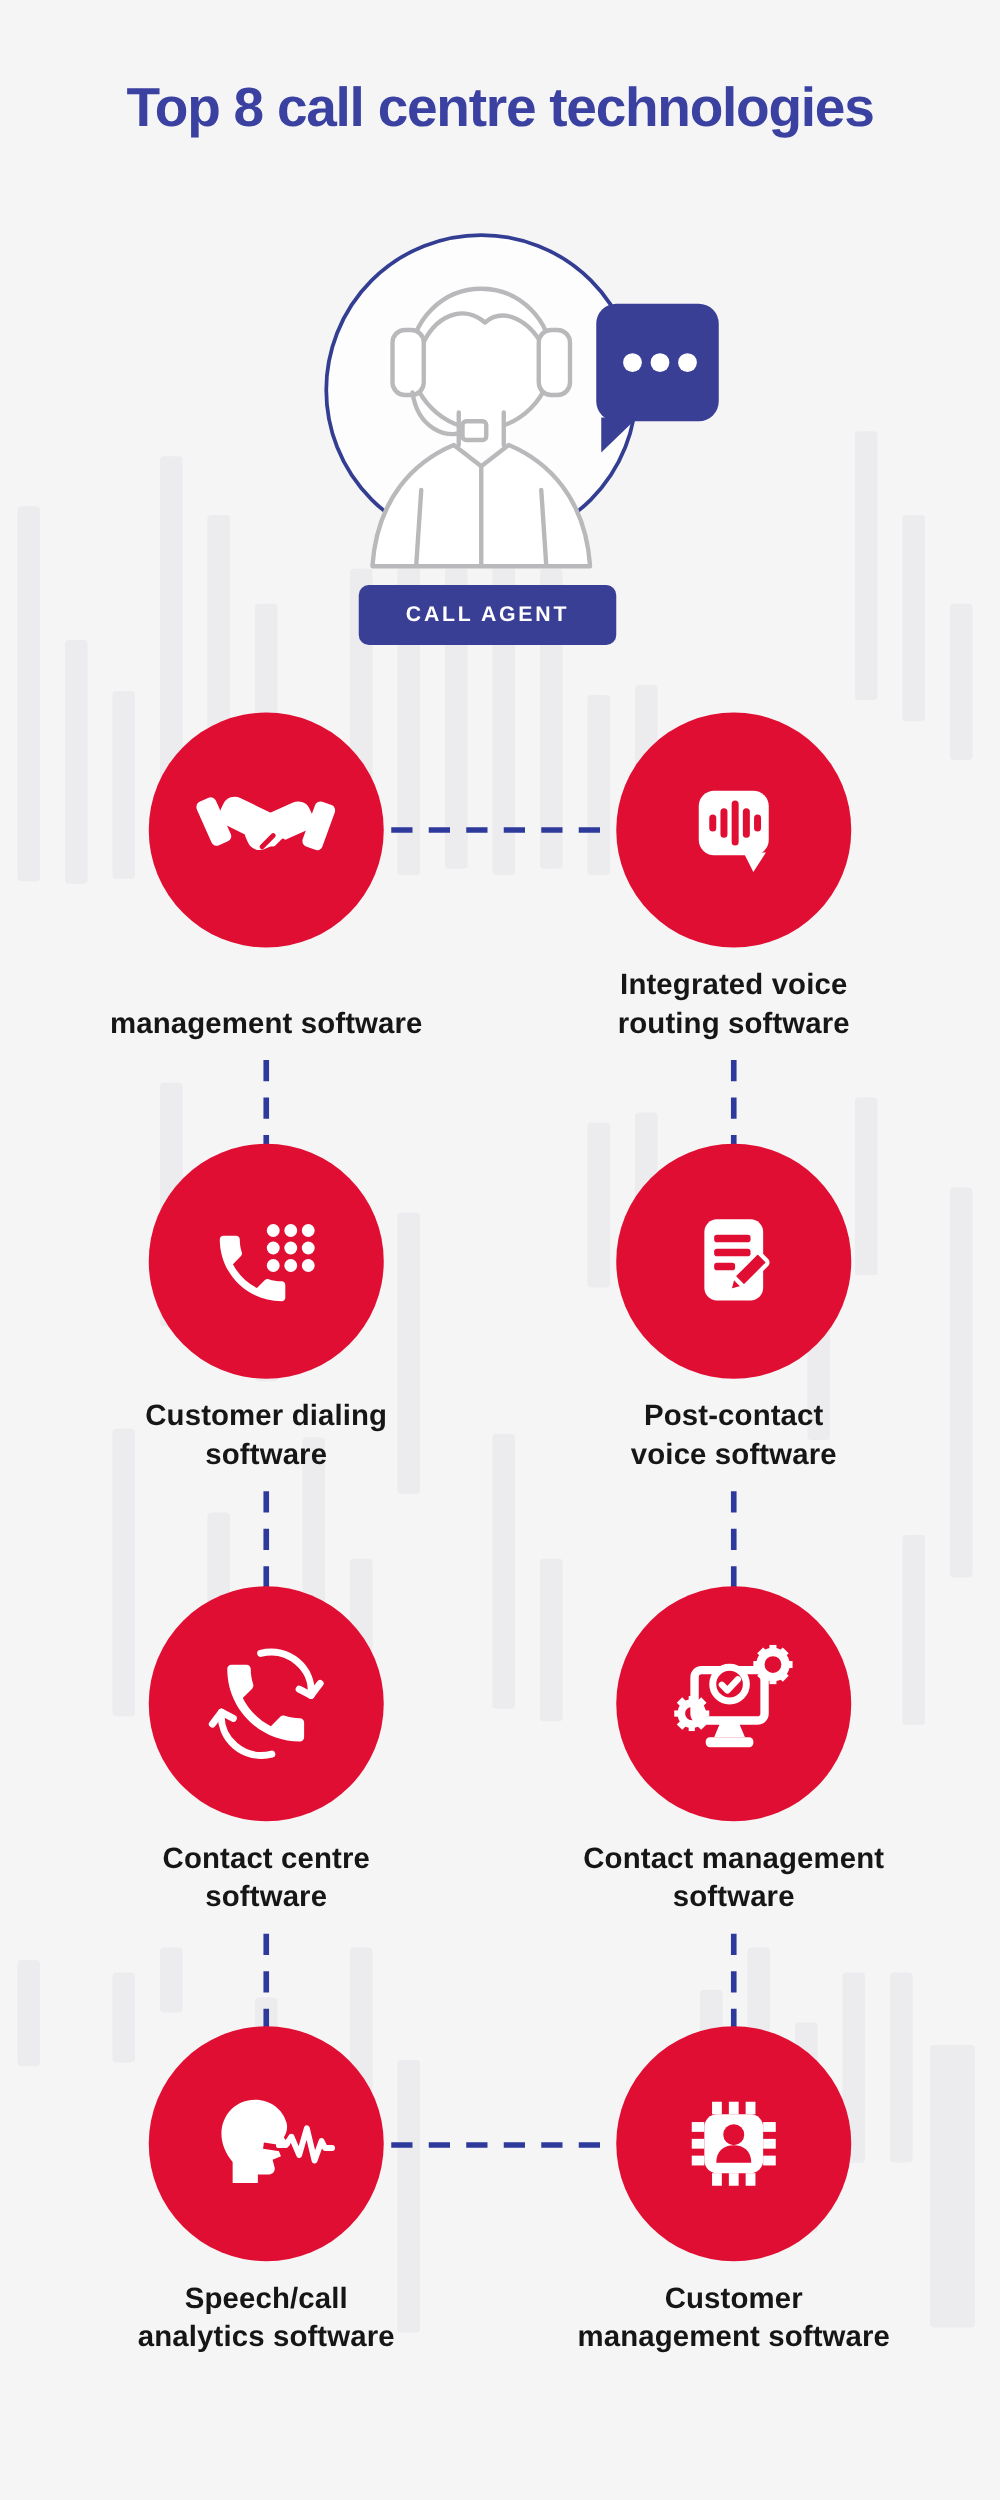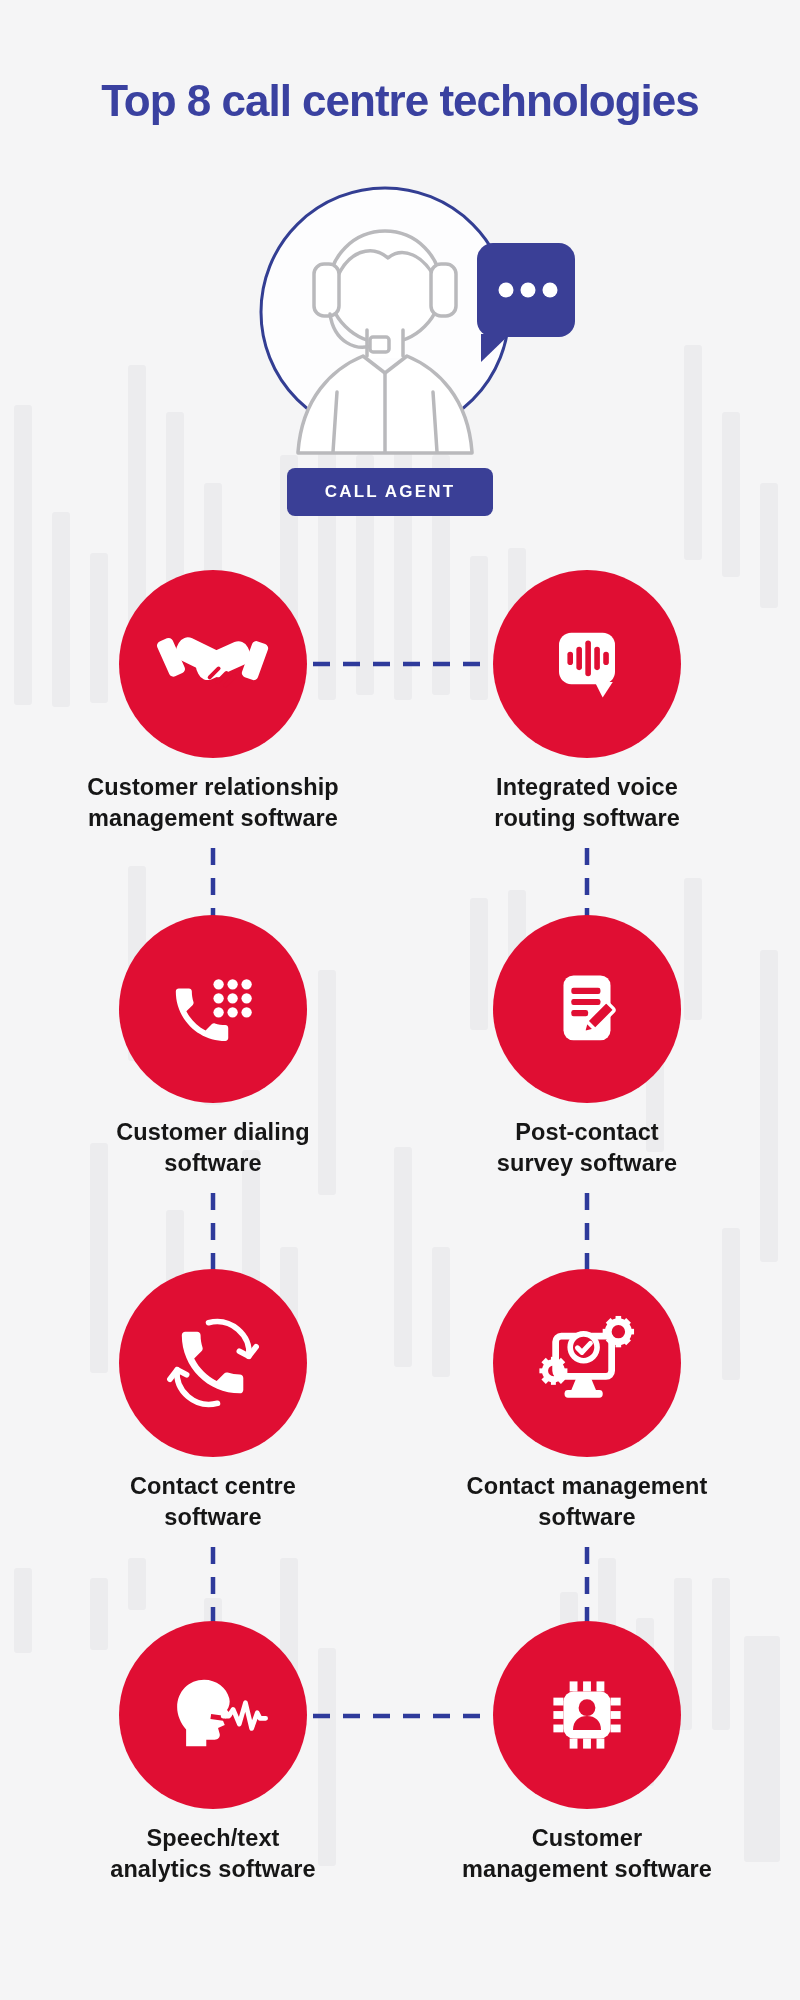--- a/index.html
+++ b/index.html
@@ -6,21 +6,21 @@
   body{
     width:800px;height:2000px;position:relative;overflow:hidden;
     background:var(--bg,#F5F5F6);
     font-family:"Liberation Sans", sans-serif;
   }
   .bg-bars{position:absolute;inset:0;z-index:0;}
   .bg-bar{position:absolute;background:var(--bar,#ECECEE);border-radius:3px;}
   .connector-svg{position:absolute;left:0;top:0;z-index:1;pointer-events:none;}
   .connector{stroke:var(--dash-blue,#2E3A9B);stroke-width:4.5;stroke-dasharray:17 13;fill:none;}
   .title{
-    position:absolute;top:76px;left:0;width:800px;text-align:center;z-index:2;
+    position:absolute;top:62px;left:0;width:800px;text-align:center;z-index:2;
     font-size:44px;font-weight:700;letter-spacing:-1px;color:var(--title-blue,#3A41A0);
   }
   .hero-art{position:absolute;left:185px;top:150px;width:430px;height:320px;z-index:2;}
   .badge{
     position:absolute;left:287px;top:468px;width:206px;height:48px;z-index:3;
     background:var(--indigo,#3A3F96);border-radius:8px;
     display:flex;align-items:center;justify-content:center;
     color:#fff;font-size:17px;font-weight:700;letter-spacing:2.2px;
   }
   .icon-circle{
@@ -139,21 +139,21 @@
       <rect x="34" y="36" width="50" height="22" rx="9" transform="rotate(-24 59 47)"></rect>
     </g>
     <g stroke="var(--red)" stroke-width="3.5" stroke-linecap="round">
       <line x1="47" y1="62" x2="55" y2="54"></line>
       <line x1="54" y1="66" x2="62" y2="58"></line>
       <line x1="61" y1="69" x2="69" y2="61"></line>
     </g>
   </svg>
 </div>
 <div class="item-label l-l lr1">
-  <span>Customer relationship</span><br><span>management software</span>
+  <br><span>management software</span>
 </div>
 
 <div class="icon-circle c-r r1">
   <svg viewBox="0 0 100 100">
     <rect x="25" y="22" width="50" height="46" rx="11" fill="#fff"></rect>
     <path d="M57,66 L73,66 L64,80 Z" fill="#fff"></path>
     <g fill="var(--red)">
       <rect x="32.5" y="39" width="5" height="12" rx="2.5"></rect>
       <rect x="40.5" y="34.5" width="5" height="21" rx="2.5"></rect>
       <rect x="48.5" y="29" width="5" height="32" rx="2.5"></rect>
@@ -194,21 +194,21 @@
       <rect x="36" y="41" width="26" height="5.5" rx="2"></rect>
       <rect x="36" y="51" width="15" height="5.5" rx="2"></rect>
     </g>
     <g transform="rotate(45 59 59)">
       <rect x="53.5" y="42" width="11" height="25" rx="2" fill="var(--red)" stroke="#fff" stroke-width="3"></rect>
       <path d="M53.5,67 L64.5,67 L59,76.5 Z" fill="var(--red)" stroke="#fff" stroke-width="3" stroke-linejoin="round"></path>
     </g>
   </svg>
 </div>
 <div class="item-label l-r lr2">
-  <span>Post-contact</span><br><span>survey software</span>
+  <span>Post-contact</span><br><span>voice software</span>
 </div>
 
 <div class="icon-circle c-l r3">
   <svg viewBox="0 0 100 100">
     <path transform="translate(13,13) scale(3.05)" fill="#fff" d="M6.62 10.79c1.44 2.83 3.76 5.14 6.59 6.59l2.2-2.2c.27-.27.67-.36 1.02-.24 1.12.37 2.33.57 3.57.57.55 0 1 .45 1 1V20c0 .55-.45 1-1 1-9.39 0-17-7.61-17-17 0-.55.45-1 1-1h3.5c.55 0 1 .45 1 1 0 1.25.2 2.45.57 3.57.11.35.03.74-.24 1.02l-2.2 2.2z"></path>
     <g stroke="#fff" stroke-width="5" fill="none" stroke-linecap="round" stroke-linejoin="round">
       <path d="M46,14 C66,9 84,25 82,44"></path>
       <path d="M82,44 L73.5,39.5 M82,44 L88.5,35.5"></path>
       <path d="M54,86 C34,91 16,75 18,56"></path>
       <path d="M18,56 L26.5,60.5 M18,56 L11.5,64.5"></path>
@@ -259,21 +259,21 @@
 </div>
 
 <div class="icon-circle c-l r4">
   <svg viewBox="0 0 100 100">
     <path fill="#fff" d="M26,78 L26,63 C21,57 18,50 18,43 C18,29 28.5,18.5 42,18.5 C53,18.5 62,25.5 64.5,35 C65.5,39 64.5,42.5 62.5,45.5 L67,51 L58.5,54 L60.5,59 L54.5,61.5 L56,67 C56.5,70 54.5,72 51.5,72 L44,72 L44,78 Z"></path>
     <rect x="48" y="50" width="13" height="4.5" fill="var(--red)" transform="rotate(8 54 52)"></rect>
     <path d="M59,51 h5 l4,-6 l5.5,13 l5.5,-19 l5.5,23 l5,-14 l2.5,5 h5" stroke="#fff" stroke-width="4.2" fill="none" stroke-linejoin="round" stroke-linecap="round"></path>
   </svg>
 </div>
 <div class="item-label l-l lr4">
-  <span>Speech/text</span><br><span>analytics software</span>
+  <span>Speech/call</span><br><span>analytics software</span>
 </div>
 
 <div class="icon-circle c-r r4">
   <svg viewBox="0 0 100 100">
     <g fill="#fff">
       <rect x="29" y="29" width="42" height="42" rx="9"></rect>
       <rect x="34.5" y="20" width="7" height="9"></rect>
         <rect x="46.5" y="20" width="7" height="9"></rect>
         <rect x="58.5" y="20" width="7" height="9"></rect>
       <rect x="34.5" y="71" width="7" height="9"></rect>

